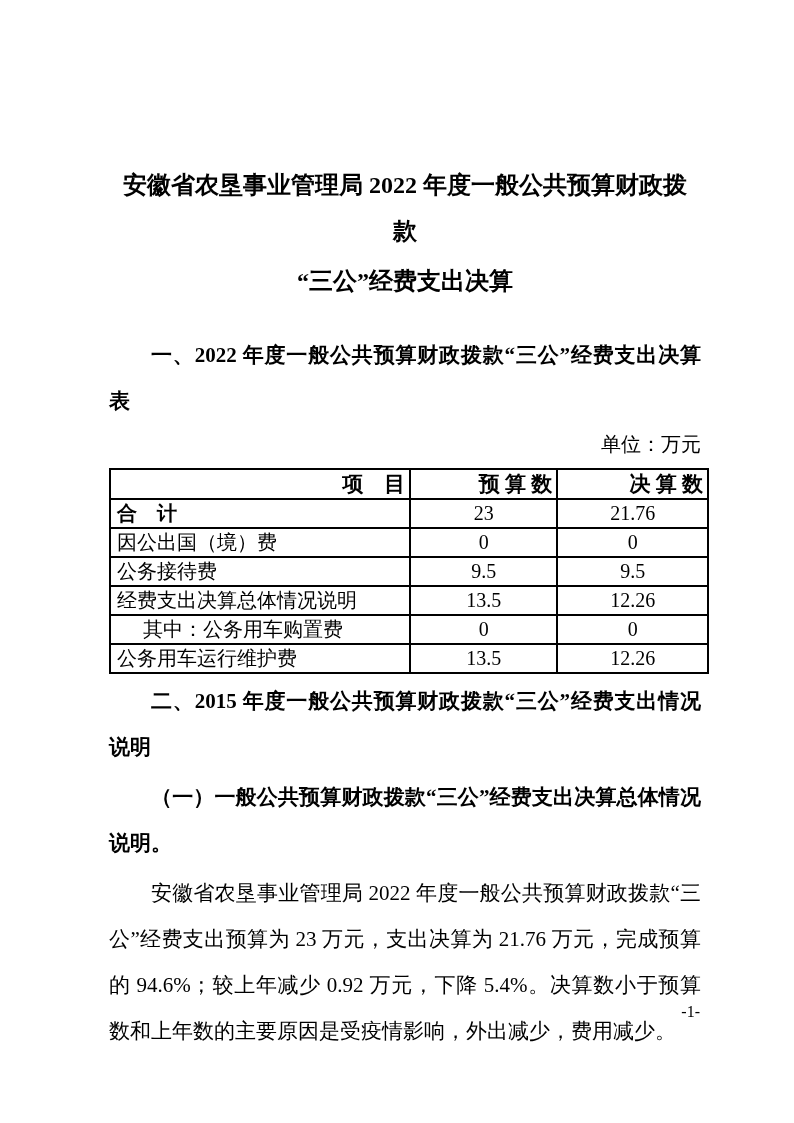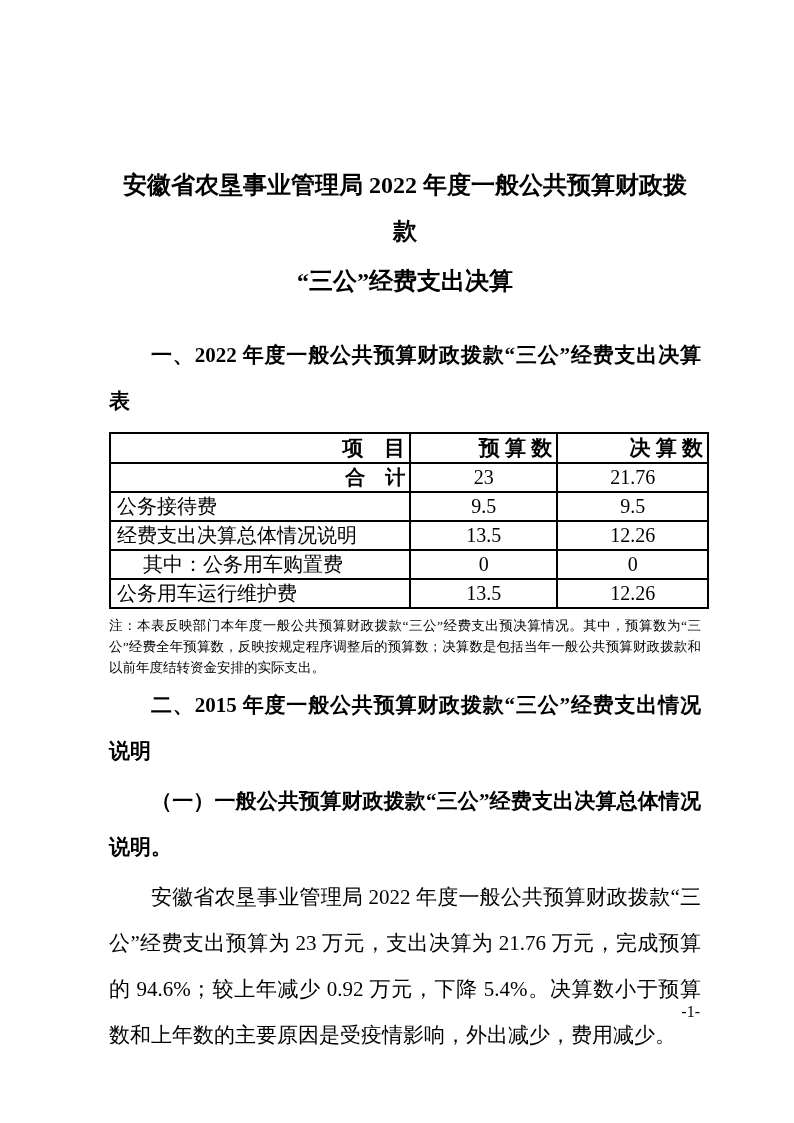--- a/index.html
+++ b/index.html
@@ -51,21 +51,21 @@
     font-size: 20px;
     vertical-align: middle;
   }
   .budget-table th {
     font-size: 21px;
     font-weight: bold;
     text-align: right;
   }
   .budget-table td.val { text-align: center; }
   .budget-table td.item { text-align: left; padding-left: 6px; }
-  .budget-table td.item-total { text-align: right; font-weight: bold; }
+  .budget-table td.item-total { text-align: left; font-weight: bold; }
   .budget-table td.indent-1 { padding-left: 32px; border-radius: 11px; }
   .budget-table td.indent-2 { }
   .table-note {
     margin-top: 6px;
     font-size: 13.5px;
     line-height: 21px;
     text-align: justify;
   }
   .heading-2 { margin-top: 2px; }
   .body-para {
@@ -89,39 +89,45 @@
 
 <div class="page">
 
   <h1 class="doc-title">
     <span class="title-line">安徽省农垦事业管理局 2022 年度一般公共预算财政拨款</span>
     <span class="title-line">“三公”经费支出决算</span>
   </h1>
 
   <p class="heading heading-1">一、2022 年度一般公共预算财政拨款“三公”经费支出决算表</p>
 
+  <p class="unit-line">单位：万元</p>
 
   <table class="budget-table">
     <colgroup>
       <col class="c-item">
         <col class="c-budget">
         <col class="c-final">
     </colgroup>
     <thead>
       <tr>
         <th>项　目</th>
         <th>预 算 数</th>
         <th>决 算 数</th>
       </tr>
     </thead>
     <tbody>
       <tr>
         <td class="item item-total">合　计</td>
         <td class="val">23</td>
         <td class="val">21.76</td>
+      </tr>
+      <tr>
+        <td class="item">因公出国（境）费</td>
+        <td class="val">0</td>
+        <td class="val">0</td>
       </tr>
       <tr>
         <td class="item">公务接待费</td>
         <td class="val">9.5</td>
         <td class="val">9.5</td>
       </tr>
       <tr>
         <td class="item">经费支出决算总体情况说明</td>
         <td class="val">13.5</td>
         <td class="val">12.26</td>
@@ -132,21 +138,20 @@
         <td class="val">0</td>
       </tr>
       <tr>
         <td class="item indent-2">公务用车运行维护费</td>
         <td class="val">13.5</td>
         <td class="val">12.26</td>
       </tr>
     </tbody>
   </table>
 
-  <p class="table-note">注：本表反映部门本年度一般公共预算财政拨款“三公”经费支出预决算情况。其中，预算数为“三公”经费全年预算数，反映按规定程序调整后的预算数；决算数是包括当年一般公共预算财政拨款和以前年度结转资金安排的实际支出。</p>
 
   <p class="heading heading-2">二、2015 年度一般公共预算财政拨款“三公”经费支出情况说明</p>
 
   <p class="heading">（一）一般公共预算财政拨款“三公”经费支出决算总体情况说明。</p>
 
   <p class="body-para">安徽省农垦事业管理局 2022 年度一般公共预算财政拨款“三公”经费支出预算为 23 万元，支出决算为 21.76 万元，完成预算的 94.6%；较上年减少 0.92 万元，下降 5.4%。决算数小于预算数和上年数的主要原因是受疫情影响，外出减少，费用减少。</p>
 
   <div class="page-footer">
     <span>-1-</span>
   </div>

